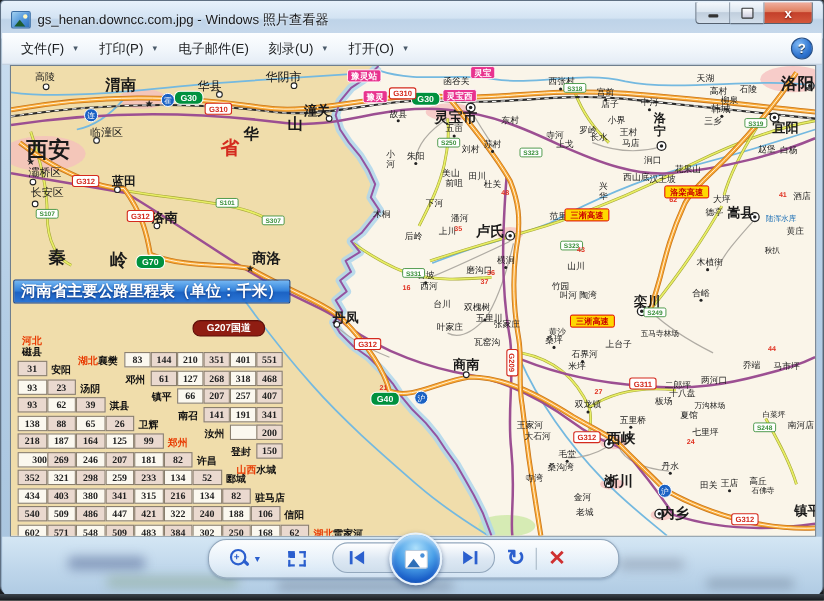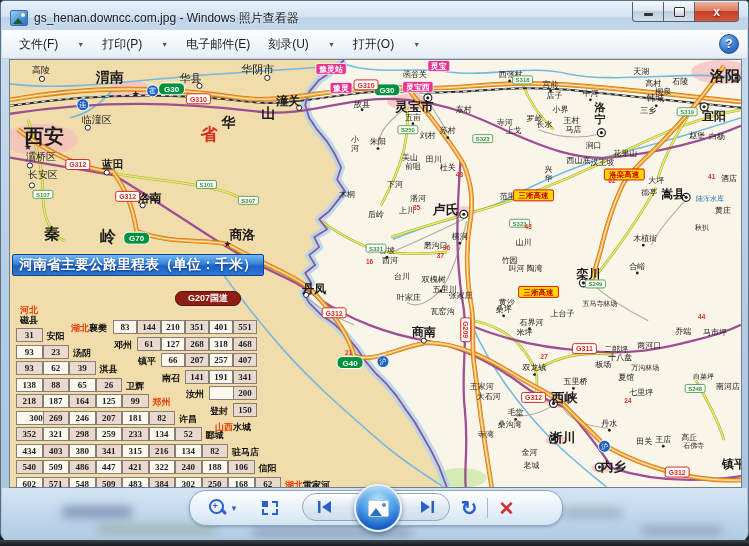--- a/index.html
+++ b/index.html
@@ -25,21 +25,21 @@
   .winbtn.min{width:30px;border-radius:0 0 0 4px;}
   .winbtn.max{width:30px;border-left:none;border-right:none;}
   .winbtn.close{width:43px;border-radius:0 0 4px 0;
     background:linear-gradient(180deg,#f0b0a0 0%,#e08060 45%,#c4402a 50%,#d4583c 100%);}
   .glyph-min{width:9px;height:3px;background:#333;margin-top:6px;border-radius:1px;}
   .glyph-max{width:9px;height:8px;border:1px solid #333;border-radius:1px;background:linear-gradient(#fff,#ccd);}
   .glyph-close{color:#fff;font-weight:bold;font-size:12px;text-shadow:0 1px 2px rgba(80,0,0,.8);}
   .menubar{position:absolute;left:1px;right:1px;top:29px;height:28px;
     background:linear-gradient(180deg,#fdfeff 0%,#f1f6fb 55%,#e4ecf5 100%);
     border-bottom:1px solid #c5d1de;display:flex;align-items:center;padding:0 8px;}
-  .menu-item{font-size:12px;color:#1a1c1e;padding:4px 9px;display:flex;align-items:center;gap:19px;cursor:default;}
+  .menu-item{font-size:12px;color:#1a1c1e;padding:4px 9px;display:flex;align-items:center;gap:7px;cursor:default;}
   .menu-item .arr{font-size:7px;color:#4a5a6a;}
   .help-btn{margin-left:auto;width:18px;height:18px;border-radius:50%;
     background:radial-gradient(circle at 35% 30%,#7fb9f5,#2f74d0 60%,#1a54a8);
     border:1px solid #274f86;color:#fff;font-weight:bold;font-size:12px;
     display:flex;align-items:center;justify-content:center;text-shadow:0 1px 1px #123;}
   .map-area{position:absolute;left:8px;top:58px;width:733px;height:429px;
     border:1px solid #6f7f8e;box-sizing:border-box;background:#faf5e9;overflow:hidden;}
   .map-area svg{position:absolute;left:0;top:0;}
   .banner{position:absolute;left:2px;top:194px;width:252px;height:22px;box-sizing:border-box;
     background:linear-gradient(180deg,#74b7f3 0%,#3584dc 45%,#1c63c4 55%,#2d77d6 100%);

